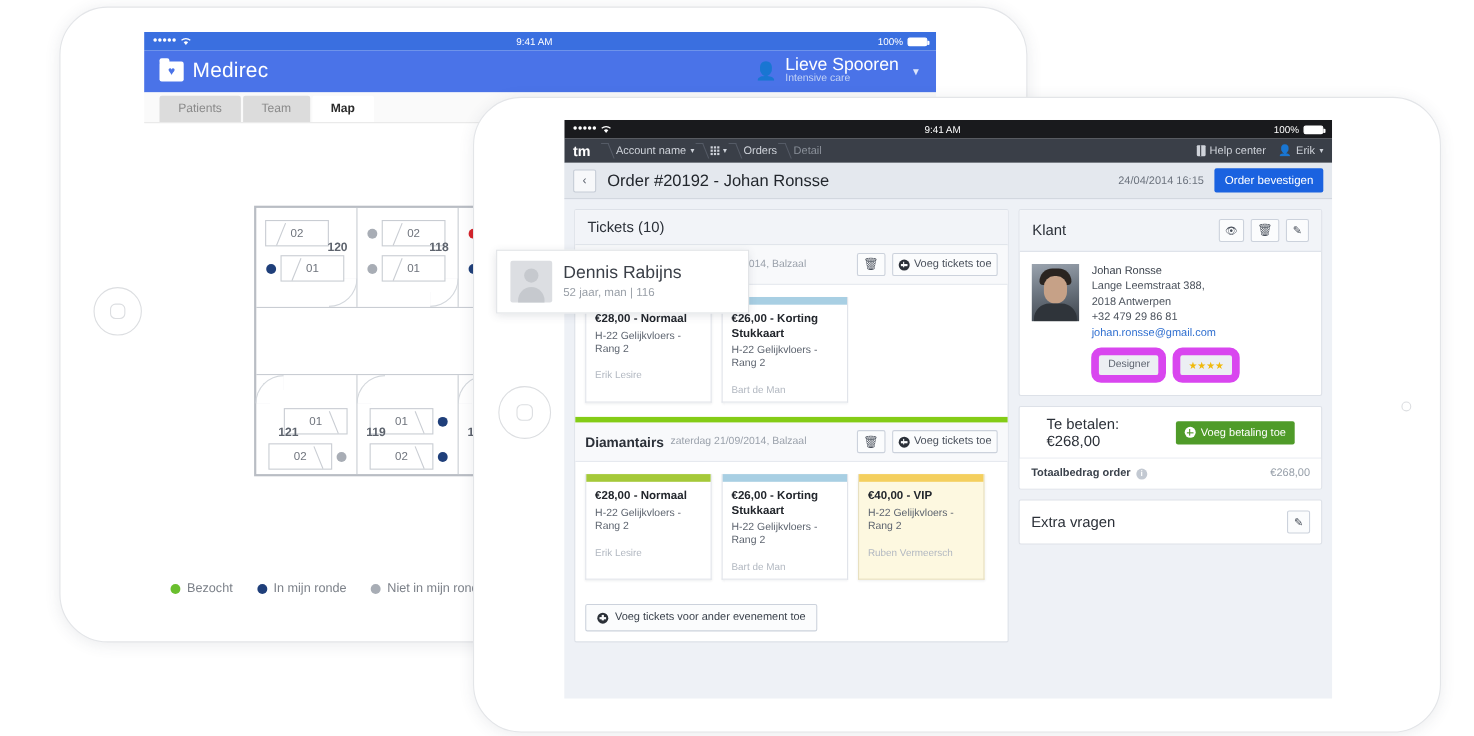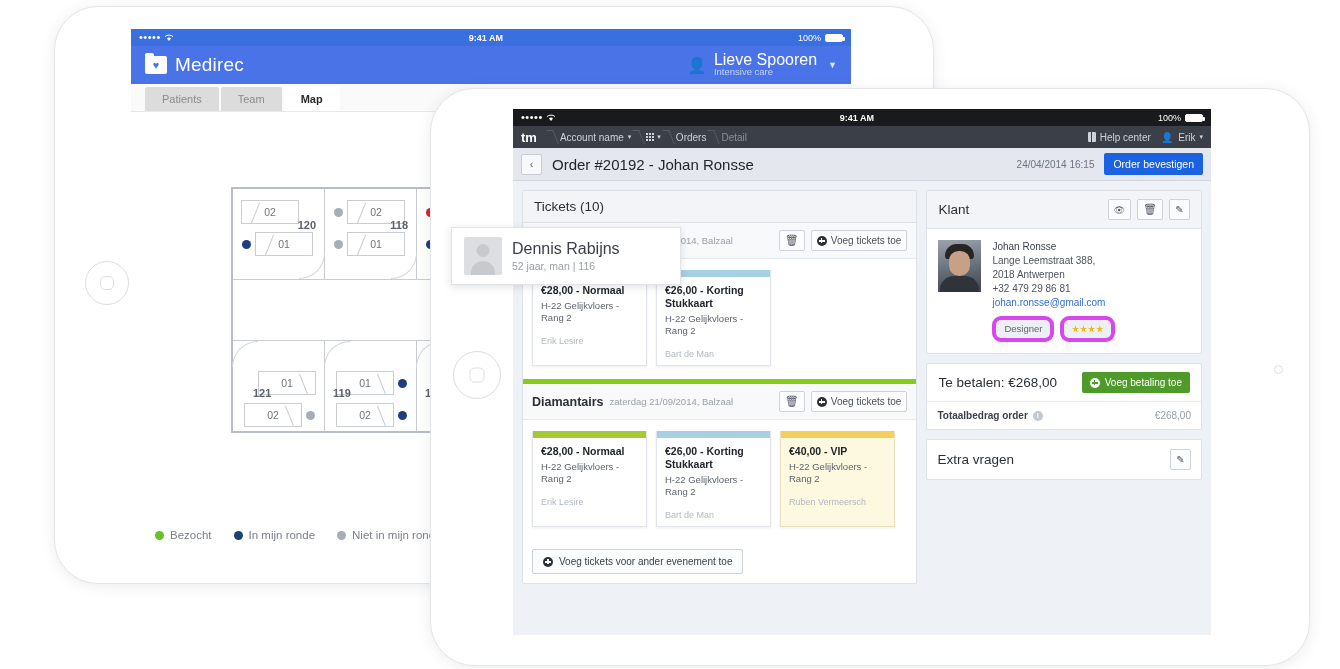--- a/index.html
+++ b/index.html
@@ -42,21 +42,21 @@
     width: 720px; height: 534px;
     background: #ffffff; overflow: hidden;
   }
   .statusbar {
     height: 17px; display: flex; align-items: center;
     padding: 0 8px; font-size: 9px; color: #ffffff;
   }
   .statusbar.blue { background: #3a6fe0; }
   .statusbar .sb-left { display: flex; align-items: center; gap: 3px; }
   .statusbar .dots { letter-spacing: .5px; font-size: 11px; line-height: 1; }
-  .statusbar .sb-mid { flex: 1; text-align: center; font-weight: bold; }
+  .statusbar .sb-mid { flex: 1; text-align: center; font-weight: normal; }
   .statusbar .sb-right { display: flex; align-items: center; gap: 4px; }
   .batt {
     width: 18px; height: 8px; border: 1px solid #fff; border-radius: 2px;
     position: relative; background: #fff;
   }
   .batt::after {
     content: ""; position: absolute; right: -3px; top: 2px;
     width: 2px; height: 4px; background: #fff; border-radius: 0 1px 1px 0;
   }
 
@@ -304,41 +304,41 @@
   }
   .klant-photo .body {
     position: absolute; left: 2px; bottom: 0; width: 39px; height: 16px;
     border-radius: 14px 14px 0 0; background: #2f343a;
   }
   .klant-info { font-size: 10px; color: #4c535d; line-height: 14px; }
   .klant-info .nm { color: #3b424c; }
   .klant-info a { color: #2f6fd0; text-decoration: none; }
   .klant-tags { display: flex; gap: 6px; margin-top: 6px; }
   .tag {
-    background: #eceff3; border: 4px solid #d946ef; border-radius: 9px;
+    background: #eceff3; border: 7px solid #d946ef; border-radius: 9px;
     font-size: 9.5px; color: #5d646f; padding: 2px 8px;
   }
   .tag.stars { color: #f0b90b; letter-spacing: 0; font-size: 9px; padding: 2px 7px; }
 
   .sel-row { display: flex; gap: 11px; padding: 11px; }
   .sel-grp { flex: 1; }
   .sel-label { font-size: 9.5px; font-weight: bold; color: #3b424c; margin-bottom: 5px; }
   .sel-box {
     height: 22px; background: #fff; border: 1px solid #c9cfd9; border-radius: 2px;
     display: flex; align-items: center; font-size: 10px; color: #3b424c;
   }
   .sel-box .v { padding: 0 5px; flex: 1; overflow: hidden; white-space: nowrap; }
   .sel-box .ar {
     width: 18px; height: 100%; border-left: 1px solid #d7dce4;
     display: flex; align-items: center; justify-content: center;
     font-size: 7px; color: #6c737e; background: #fdfdfe;
   }
 
   .pay-head {
-    padding: 8px 11px; display: flex; align-items: center;
+    padding: 8px 24px; display: flex; align-items: center;
     border-bottom: 1px solid #e6e9ef;
   }
   .pay-head .pt { font-size: 13.5px; color: #2b3038; }
   .btn-green {
     margin-left: auto; display: inline-flex; align-items: center; gap: 5px;
     background: #4f9b29; color: #fff; border-radius: 2px;
     padding: 5px 8px; font-size: 10px; white-space: nowrap;
   }
   .btn-green .plus-ico { background: #fff; }
   .btn-green .plus-ico::before, .btn-green .plus-ico::after { background: #4f9b29; }

